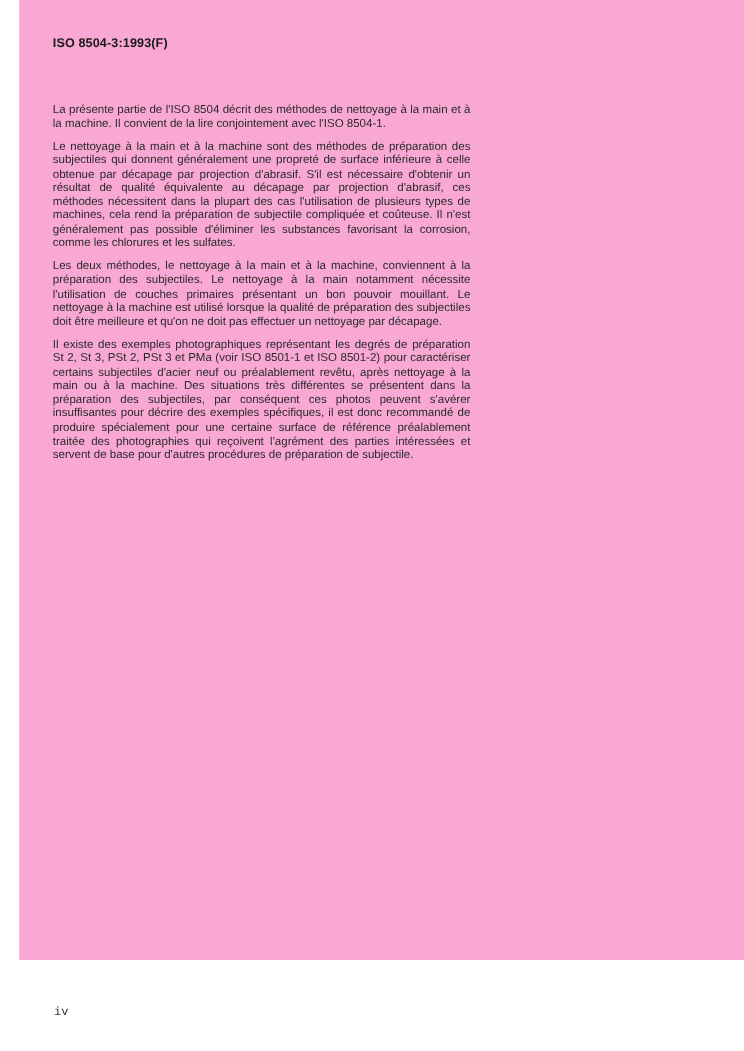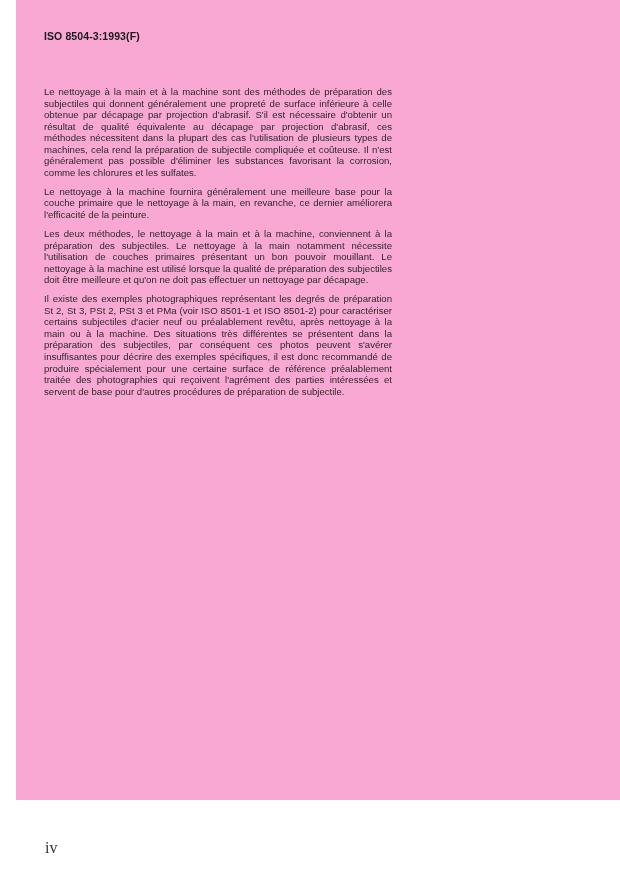--- a/index.html
+++ b/index.html
@@ -12,30 +12,30 @@
     }
     .body-text {
       position:absolute; left:28px; top:86px; width:348px;
       font-family:"Liberation Sans", sans-serif; font-size:9.6px;
       line-height:11.55px; color:#2a2a2a; text-align:justify;
       hyphens:manual;
     }
     .body-text p { margin:0 0 7.5px 0; }
     .footer {
       position:absolute; left:29px; top:839px;
-      font-family:Liberation Serif, serif; font-size:16px; color:#333;
+      font-family:Liberation Mono, monospace; font-size:10px; color:#333;
     }
   </style>
 </head>
 <body>
 
 <div class="page">
   <div class="header">ISO 8504-3:1993(F)</div>
 
   <div class="body-text">
+    <p>La présente partie de l'ISO 8504 décrit des méthodes de nettoyage à la main et à la machine. Il convient de la lire conjointement avec l'ISO 8504-1.</p>
     <p>Le nettoyage à la main et à la machine sont des méthodes de préparation des subjectiles qui donnent généralement une propreté de surface infé­rieure à celle obtenue par décapage par projection d'abrasif. S'il est né­cessaire d'obtenir un résultat de qualité équivalente au décapage par projection d'abrasif, ces méthodes nécessitent dans la plupart des cas l'utilisation de plusieurs types de machines, cela rend la préparation de subjectile compliquée et coûteuse. Il n'est généralement pas possible d'éliminer les substances favorisant la corrosion, comme les chlorures et les sulfates.</p>
-    <p>Le nettoyage à la machine fournira généralement une meilleure base pour la couche primaire que le nettoyage à la main, en revanche, ce dernier améliorera l'efficacité de la peinture.</p>
     <p>Les deux méthodes, le nettoyage à la main et à la machine, conviennent à la préparation des subjectiles. Le nettoyage à la main notamment né­cessite l'utilisation de couches primaires présentant un bon pouvoir mouillant. Le nettoyage à la machine est utilisé lorsque la qualité de pré­paration des subjectiles doit être meilleure et qu'on ne doit pas effectuer un nettoyage par décapage.</p>
     <p>Il existe des exemples photographiques représentant les degrés de pré­paration St 2, St 3, PSt 2, PSt 3 et PMa (voir ISO 8501-1 et ISO 8501-2) pour caractériser certains subjectiles d'acier neuf ou préalablement revêtu, après nettoyage à la main ou à la machine. Des situations très différentes se présentent dans la préparation des subjectiles, par conséquent ces photos peuvent s'avérer insuffisantes pour décrire des exemples spécifi­ques, il est donc recommandé de produire spécialement pour une certaine surface de référence préalablement traitée des photographies qui reçoi­vent l'agrément des parties intéressées et servent de base pour d'autres procédures de préparation de subjectile.</p>
   </div>
 
   <div class="footer">iv</div>
 </div>
 
 </body></html>

